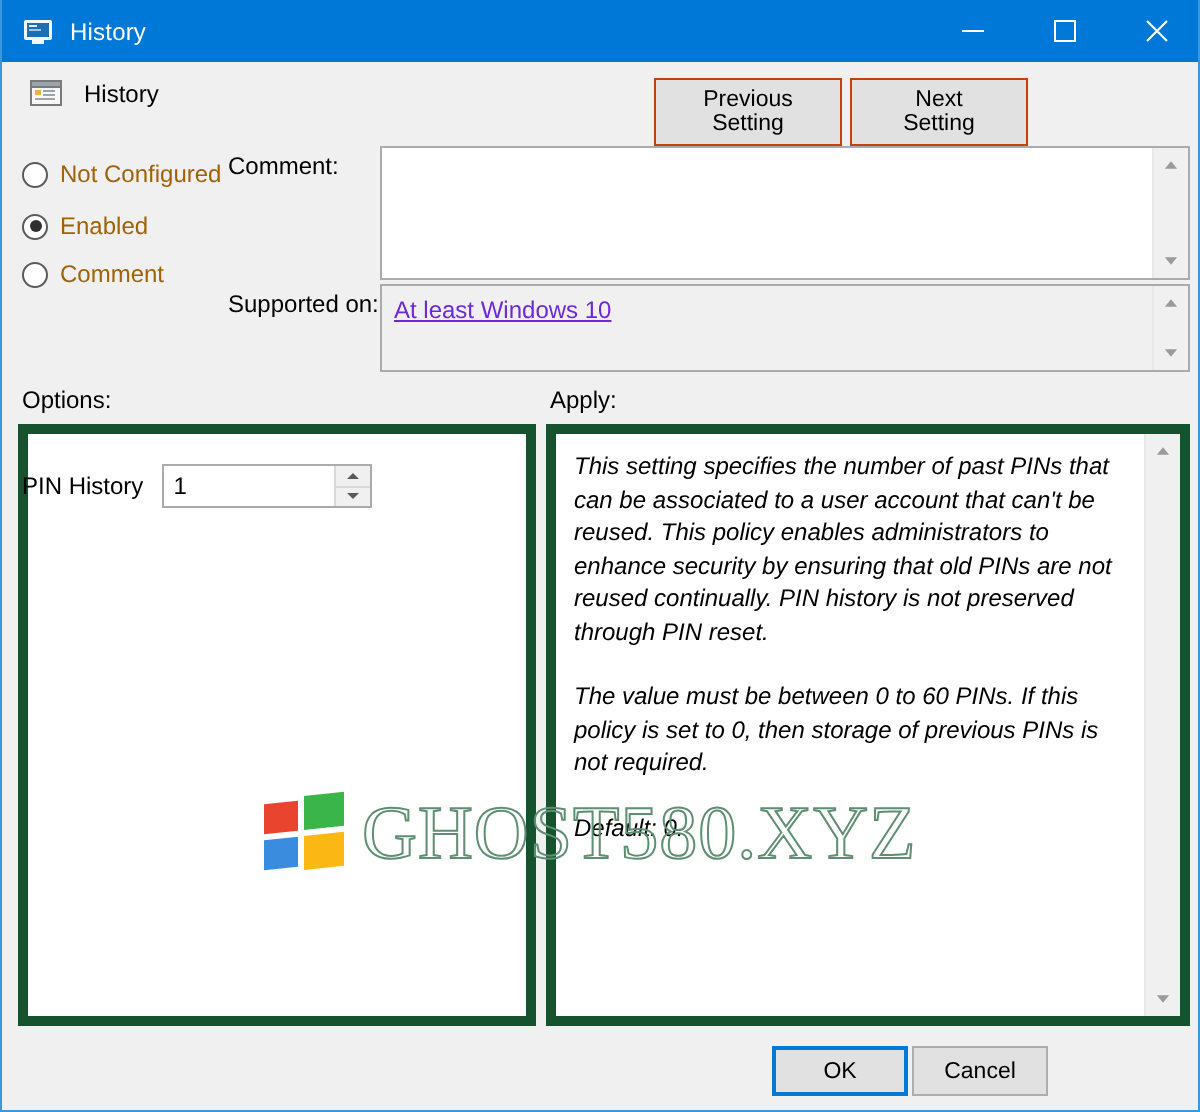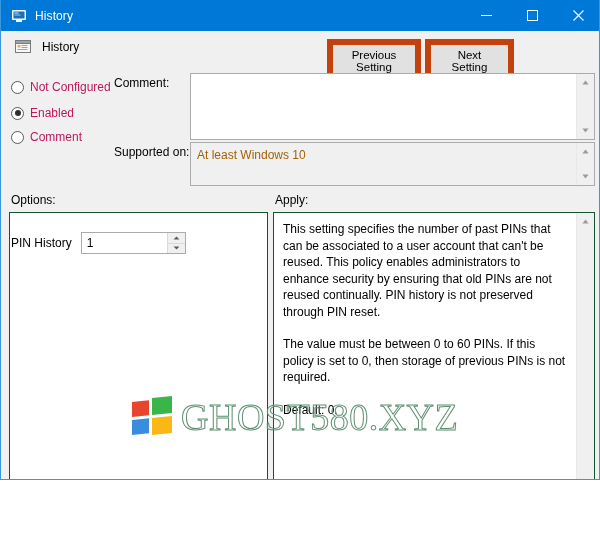--- a/index.html
+++ b/index.html
@@ -8,21 +8,21 @@
     background: #ffffff;
   }
   body {
     font-family: "Liberation Sans", sans-serif;
     -webkit-font-smoothing: antialiased;
   }
 
   #window {
     position: relative;
     width: 600px;
-    height: 480px;
+    height: 556px;
     box-sizing: border-box;
     background: #f0f0f0;
     border: 1px solid #3a96dd;
     border-top: none;
     overflow: hidden;
   }
 
   
   .titlebar {
     position: absolute;
@@ -79,21 +79,21 @@
   }
   .header-title {
     font-size: 12px;
     color: #000000;
   }
 
   
   .btn {
     box-sizing: border-box;
     background: #e1e1e1;
-    border: 6px solid #c2410c;
+    border: 1px solid #c2410c;
     font-family: "Liberation Sans", sans-serif;
     font-size: 11.5px;
     color: #000000;
     display: flex;
     align-items: center;
     justify-content: center;
     text-align: center;
     padding: 16px;
   }
   #btn-prev {
@@ -131,21 +131,21 @@
   .radio-mark.checked::after {
     content: "";
     position: absolute;
     left: 2.5px; top: 2.5px;
     width: 6px; height: 6px;
     border-radius: 50%;
     background: #2f2f2f;
   }
   .radio-label {
     font-size: 12px;
-    color: #be185d;
+    color: #a16207;
     white-space: nowrap;
   }
 
   
   .field-label {
     position: absolute;
     font-size: 12px;
     color: #000000;
   }
   #label-comment { left: 113px; top: 76px; }
@@ -166,23 +166,24 @@
     width: 405px; height: 67px;
   }
   #supported-box {
     left: 189px; top: 142px;
     width: 405px; height: 44px;
     background: #f0f0f0;
   }
   .textbox-content {
     flex: 1;
     font-size: 12px;
-    color: #a16207;
+    color: #6d28d9;
     padding: 5px 6px;
     overflow: hidden;
+    text-decoration: underline;
   }
 
   
   .vscroll {
     width: 17px;
     background: #f0f0f0;
     border-left: 1px solid #e8e8e8;
     display: flex;
     flex-direction: column;
     justify-content: space-between;
@@ -198,22 +199,23 @@
     color: #8d8d8d;
     font-size: 8px;
     line-height: 1;
   }
   .scroll-arrow svg { display: block; }
 
   
   .panel {
     position: absolute;
     box-sizing: border-box;
-    border: 1px solid #14532d;
+    border: 5px solid #14532d;
     background: #ffffff;
+    font-style: italic;
   }
   #options-panel {
     left: 8px; top: 212px;
     width: 259px; height: 301px;
   }
   #help-panel {
     left: 272px; top: 212px;
     width: 322px; height: 301px;
     display: flex;
   }

